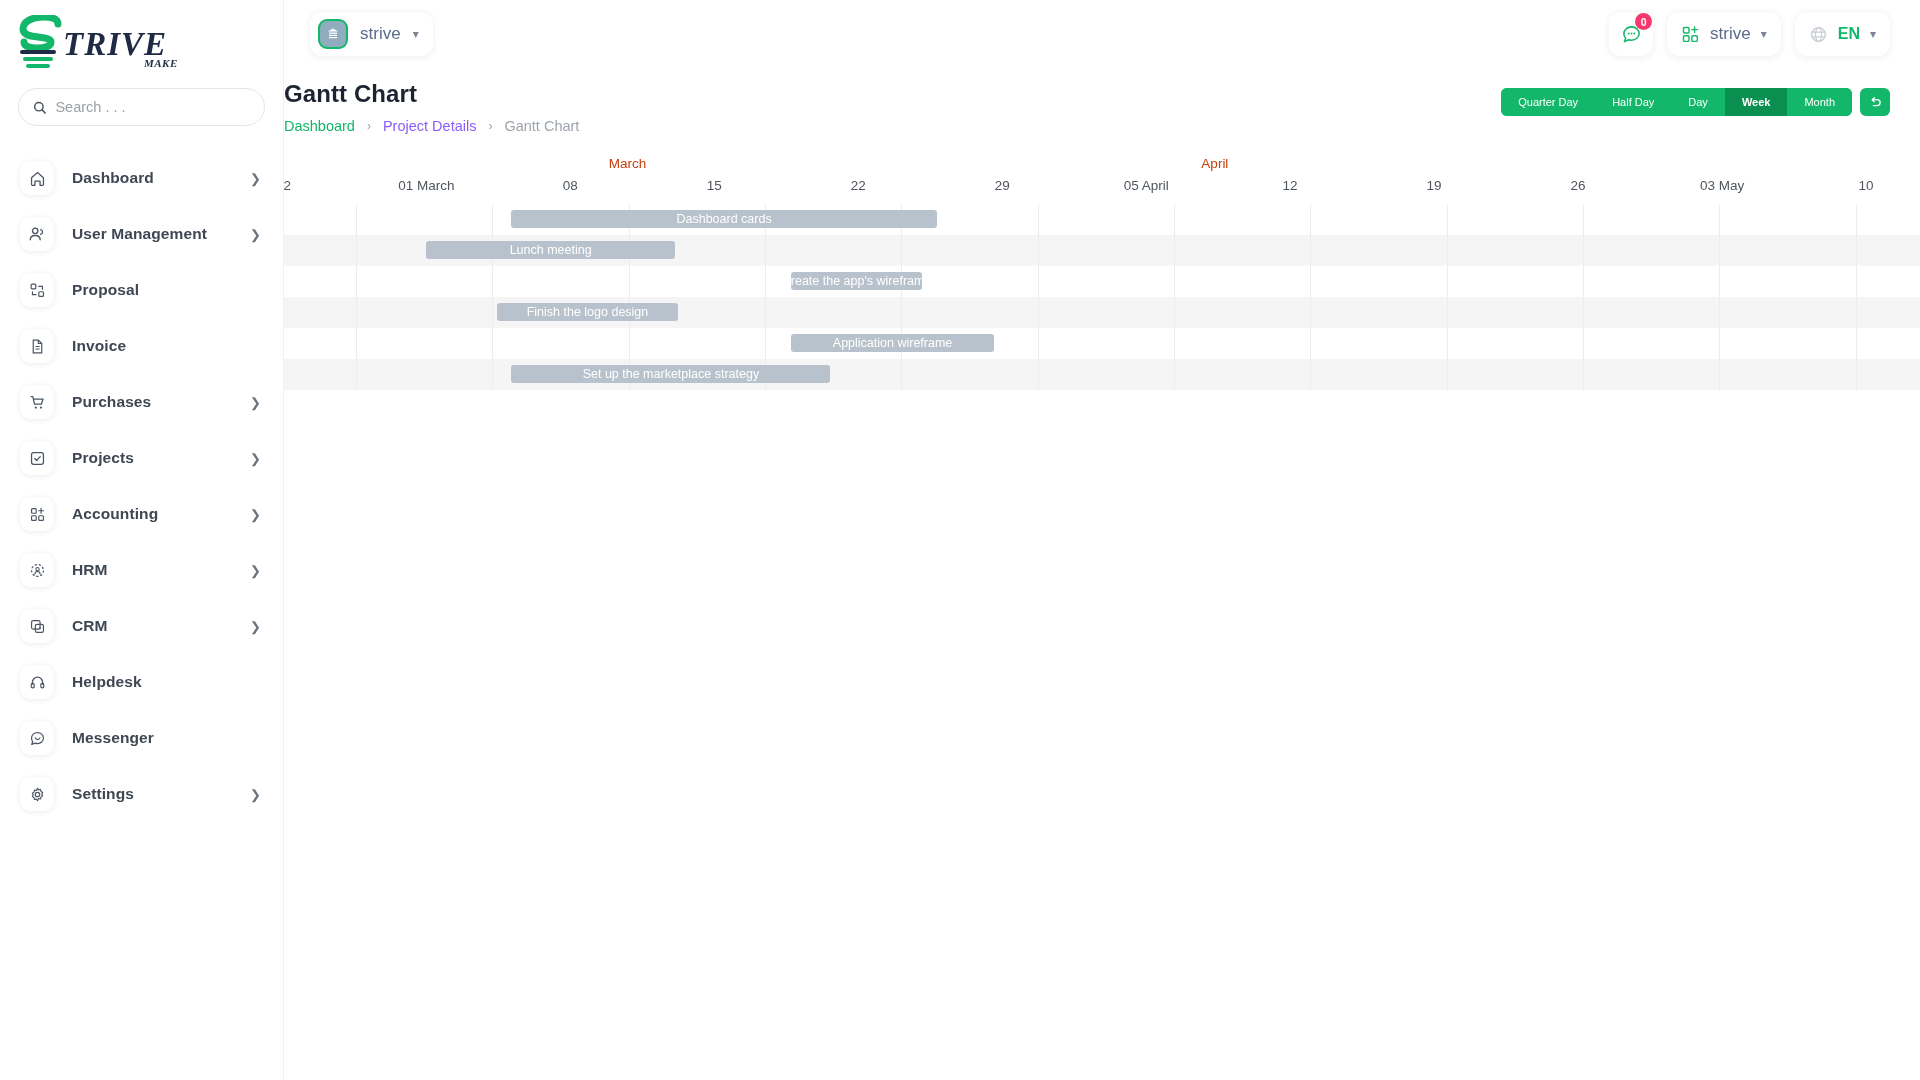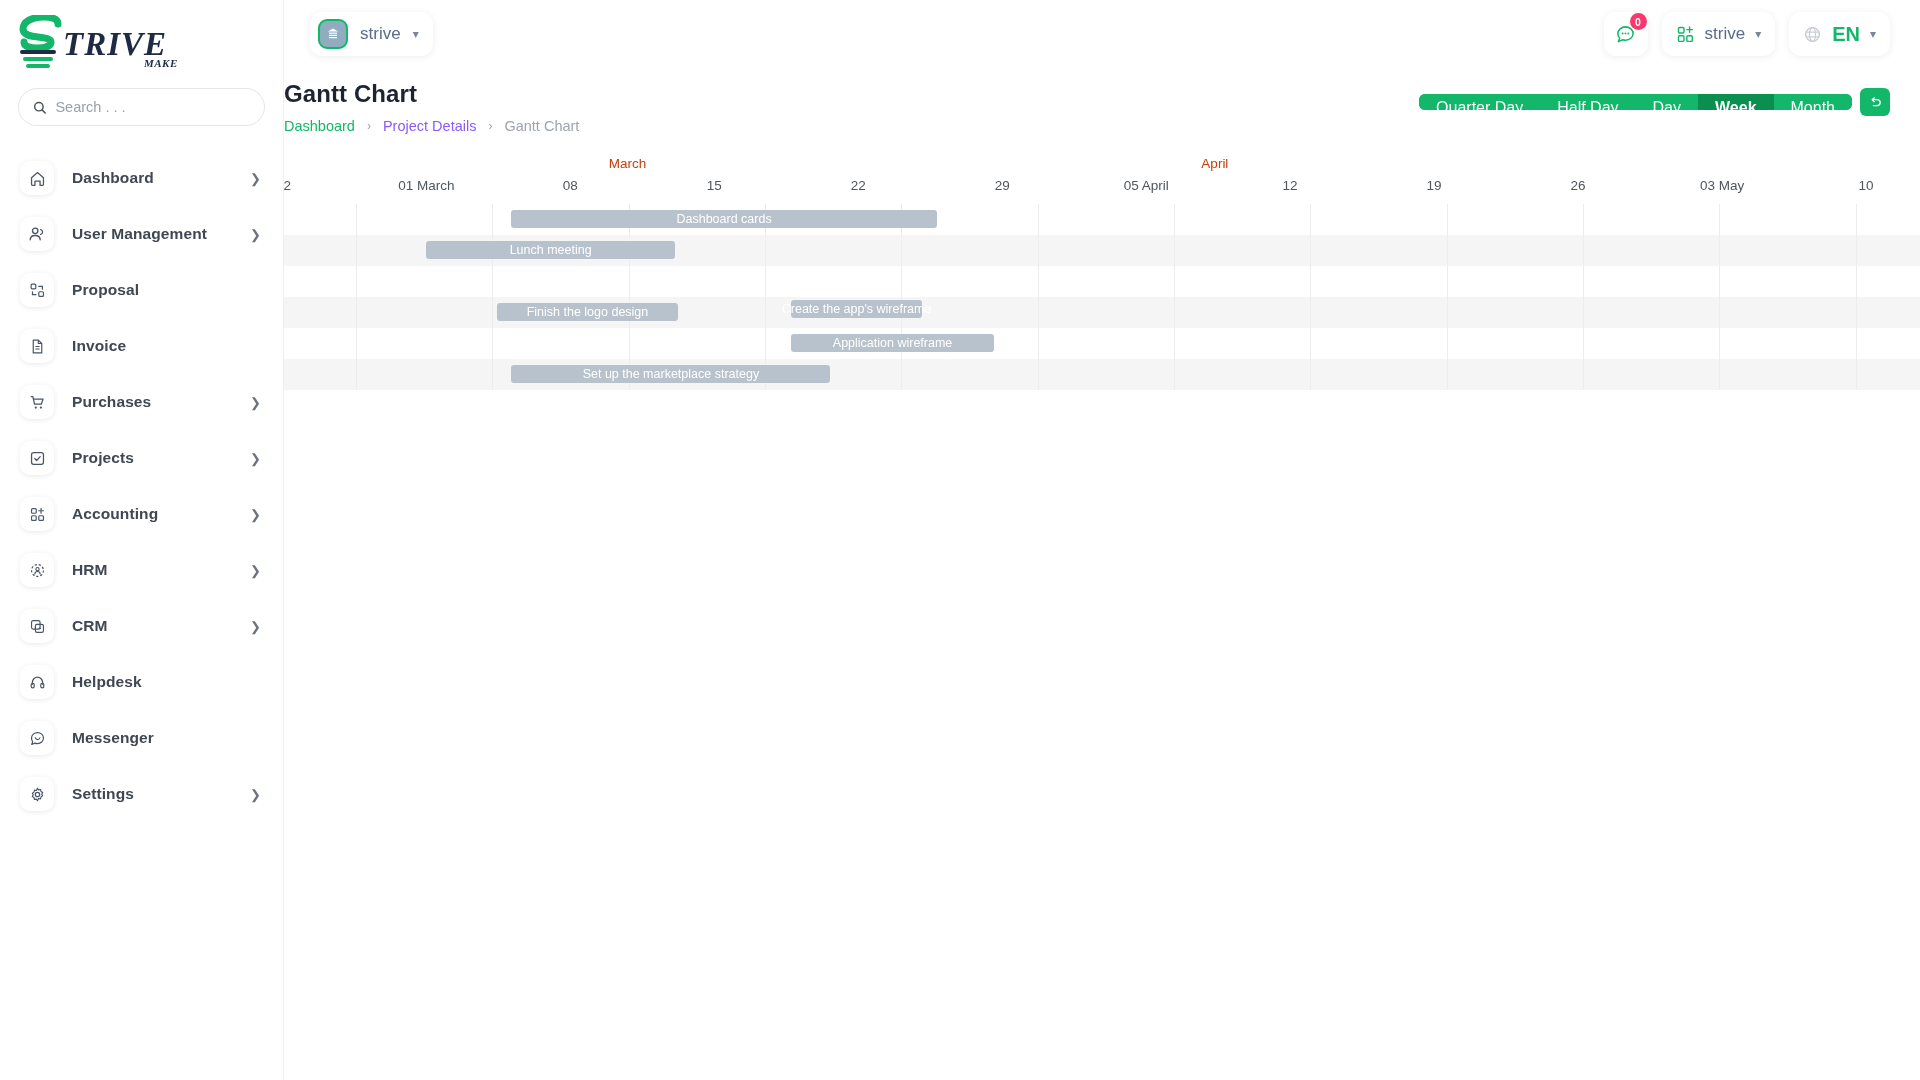--- a/index.html
+++ b/index.html
@@ -87,39 +87,39 @@
   #topbar-right { display: flex; align-items: center; gap: 14px; }
   #chat-pill { width: 44px; padding: 0; justify-content: center; position: relative; }
   .badge {
     position: absolute; top: 1px; right: 1px;
     min-width: 17px; height: 17px; border-radius: 9px;
     background: #f6386e; color: #fff;
     font-size: 10.5px; font-weight: 700;
     display: flex; align-items: center; justify-content: center;
     padding: 0 4px;
   }
-  .lang-label { font-size: 20px; color: #12b76a; font-weight: 700; }
+  .lang-label { font-size: 16px; color: #12b76a; font-weight: 700; }
 
   
   #page-head { padding: 12px 30px 0 0; display: flex; justify-content: space-between; align-items: flex-start; }
   #page-title { font-size: 24px; font-weight: 700; color: #1c2431; letter-spacing: .1px; }
   #breadcrumb { margin-top: 10px; display: flex; align-items: center; gap: 12px; font-size: 14.5px; }
   .bc-active { color: #12b76a; cursor: pointer; }
   .bc-mid { color: #8b5cf6; cursor: pointer; }
   .bc-last { color: #9ea4ac; }
   .bc-sep { color: #9ea4ac; font-size: 12px; }
 
   #view-controls { display: flex; align-items: center; gap: 8px; margin-top: 8px; }
   #view-group {
     display: flex; border-radius: 6px; overflow: hidden;
     background: #12b76a;
   }
   .view-btn {
-    padding: 0 17px; height: 16px; line-height: 28px;
-    color: #ffffff; font-size: 16px; cursor: pointer;
+    padding: 0 17px; height: 28px; line-height: 28px;
+    color: #ffffff; font-size: 11px; cursor: pointer;
     background: #12b76a; border: none;
     font-family: "Liberation Sans", sans-serif;
   }
   .view-btn.active { background: #0a8f51; font-weight: 600; }
   #undo-btn {
     width: 30px; height: 28px; border-radius: 6px;
     background: #12b76a; display:flex; align-items:center; justify-content:center;
     cursor:pointer; border:none;
   }
 
@@ -435,20 +435,20 @@
         <div class="grid-col" style="left: 37.7333%; top: 0px; height: 186px;"></div>
         <div class="grid-col" style="left: 46.0667%; top: 0px; height: 186px;"></div>
         <div class="grid-col" style="left: 54.4%; top: 0px; height: 186px;"></div>
         <div class="grid-col" style="left: 62.7333%; top: 0px; height: 186px;"></div>
         <div class="grid-col" style="left: 71.0667%; top: 0px; height: 186px;"></div>
         <div class="grid-col" style="left: 79.4%; top: 0px; height: 186px;"></div>
         <div class="grid-col" style="left: 87.7333%; top: 0px; height: 186px;"></div>
         <div class="grid-col" style="left: 96.0667%; top: 0px; height: 186px;"></div>
         <div class="bar" style="left: 13.9%; width: 26%; top: 6px; background: rgb(184, 194, 204); color: rgb(255, 255, 255);">Dashboard cards</div>
         <div class="bar" style="left: 8.7%; width: 15.2%; top: 37px; background: rgb(184, 194, 204); color: rgb(255, 255, 255);">Lunch meeting</div>
-        <div class="bar" style="left: 31%; width: 8%; top: 68px; background: rgb(184, 194, 204); color: rgb(255, 255, 255); margin-top: 28px;">Create the app's wireframe</div>
+        <div class="bar" style="left: 31%; width: 8%; top: 68px; background: rgb(184, 194, 204); color: rgb(255, 255, 255);">Create the app's wireframe</div>
         <div class="bar" style="left: 13%; width: 11.1%; top: 99px; background: rgb(184, 194, 204); color: rgb(255, 255, 255);">Finish the logo design</div>
         <div class="bar" style="left: 31%; width: 12.4%; top: 130px; background: rgb(184, 194, 204); color: rgb(255, 255, 255);">Application wireframe</div>
         <div class="bar" style="left: 13.9%; width: 19.5%; top: 161px; background: rgb(184, 194, 204); color: rgb(255, 255, 255);">Set up the marketplace strategy</div>
       </div>
   </div>
 
 </div>
 
 </body></html>

